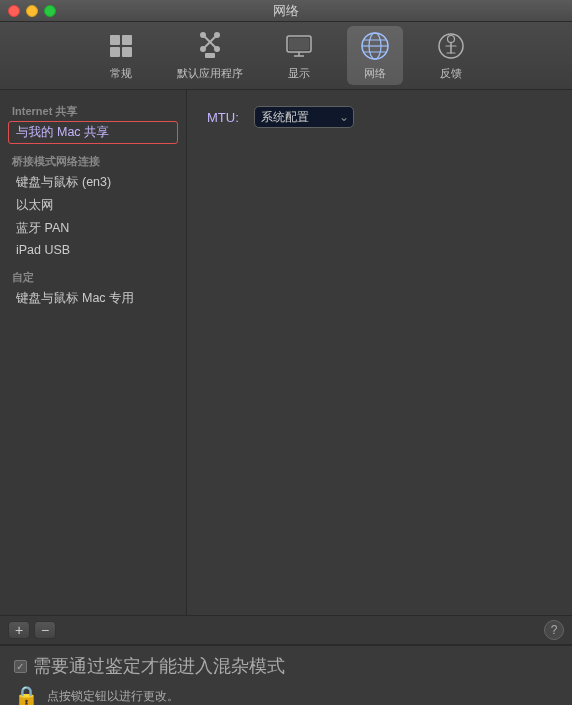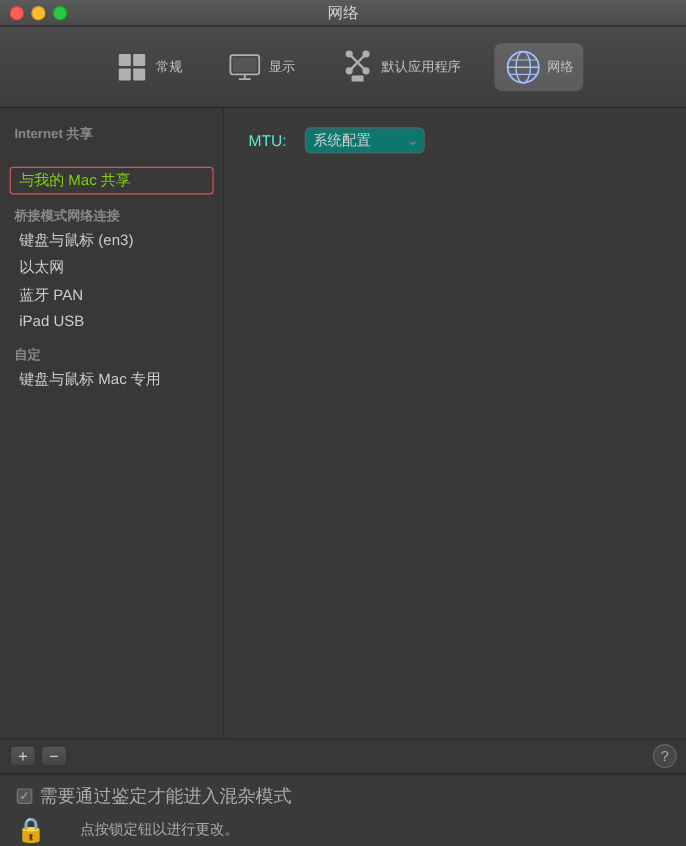--- a/index.html
+++ b/index.html
@@ -50,21 +50,21 @@
       height: 68px;
       display: flex;
       align-items: center;
       justify-content: center;
       gap: 20px;
       border-bottom: 1px solid #2a2a2a;
       padding: 0 20px;
     }
     .toolbar-item {
       display: flex;
-      flex-direction: row;
+      flex-direction: column;
       align-items: center;
       gap: 4px;
       cursor: pointer;
       padding: 4px 8px;
       border-radius: 6px;
       min-width: 56px;
     }
     .toolbar-item.active {
       background: rgba(255,255,255,0.15);
     }
@@ -106,23 +106,22 @@
     .sidebar-item {
       padding: 3px 12px;
       cursor: pointer;
       font-size: 12.5px;
       color: #ccc;
       border-radius: 4px;
       margin: 0 4px;
     }
     .sidebar-item.selected {
       background: transparent;
-      color: #84cc16;
+      color: #c4b5fd;
       position: relative;
-      margin-top: 18px;
     }
     .sidebar-item.selected::before {
       content: '';
       position: absolute;
       left: 4px;
       right: 4px;
       top: 0;
       bottom: 0;
       border: 1.5px solid #e05050;
       border-radius: 3px;
@@ -141,25 +140,25 @@
       line-height: 1.5;
       margin-bottom: 16px;
     }
     .mtu-row {
       display: flex;
       align-items: center;
       gap: 12px;
     }
     .mtu-label {
       font-size: 13px;
-      color: #5eead4;
+      color: #c4b5fd;
       min-width: 35px;
     }
     .mtu-select {
-      background: #0f766e;
+      background: #0f172a;
       border: 1px solid #606060;
       border-radius: 5px;
       color: #d0d0d0;
       font-size: 12px;
       padding: 2px 18px 2px 6px;
       appearance: none;
       -webkit-appearance: none;
       position: relative;
       cursor: pointer;
       min-width: 100px;
@@ -241,36 +240,35 @@
       border-radius: 2px;
       display: flex;
       align-items: center;
       justify-content: center;
       font-size: 10px;
       color: #aaa;
       cursor: pointer;
       flex-shrink: 0;
     }
     .checkbox-label {
-      font-size: 15px;
+      font-size: 18px;
       color: #aaa;
     }
     .lock-row {
       display: flex;
       align-items: center;
       gap: 8px;
     }
     .lock-icon {
       font-size: 20px;
       color: #aaa;
     }
     .lock-text {
       font-size: 12px;
       color: #aaa;
-      margin-left: 20px;
     }
   </style>
 </head>
 <body>
 
 <div class="titlebar">
   <div class="traffic-lights">
     <div class="traffic-light tl-close"></div>
     <div class="traffic-light tl-min"></div>
     <div class="traffic-light tl-max"></div>
@@ -285,61 +283,73 @@
       <svg width="30" height="30" viewBox="0 0 30 30">
         <rect x="4" y="4" width="10" height="10" rx="1" fill="#b0b0b0"></rect>
         <rect x="16" y="4" width="10" height="10" rx="1" fill="#b0b0b0"></rect>
         <rect x="4" y="16" width="10" height="10" rx="1" fill="#b0b0b0"></rect>
         <rect x="16" y="16" width="10" height="10" rx="1" fill="#b0b0b0"></rect>
       </svg>
     </div>
     <span class="toolbar-label">常规</span>
   </div>
 
-
-  <div class="toolbar-item">
-    <div class="toolbar-icon">
-      <svg width="30" height="30" viewBox="0 0 30 30">
-        <rect x="3" y="5" width="24" height="16" rx="2" fill="none" stroke="#b0b0b0" stroke-width="1.5"></rect>
-        <line x1="15" y1="21" x2="15" y2="25" stroke="#b0b0b0" stroke-width="1.5"></line>
-        <line x1="10" y1="25" x2="20" y2="25" stroke="#b0b0b0" stroke-width="1.5"></line>
-        <rect x="5" y="7" width="20" height="12" rx="1" fill="#555"></rect>
-      </svg>
-    </div>
-    <span class="toolbar-label">显示</span>
-  </div>
 
   <div class="toolbar-item">
     <div class="toolbar-icon">
       <svg width="30" height="30" viewBox="0 0 30 30">
         <line x1="8" y1="4" x2="22" y2="18" stroke="#b0b0b0" stroke-width="2" stroke-linecap="round"></line>
         <line x1="22" y1="4" x2="8" y2="18" stroke="#b0b0b0" stroke-width="2" stroke-linecap="round"></line>
         <circle cx="8" cy="4" r="3" fill="#b0b0b0"></circle>
         <circle cx="22" cy="4" r="3" fill="#b0b0b0"></circle>
         <circle cx="8" cy="18" r="3" fill="#b0b0b0"></circle>
         <circle cx="22" cy="18" r="3" fill="#b0b0b0"></circle>
         <rect x="10" y="22" width="10" height="5" rx="1" fill="#b0b0b0"></rect>
       </svg>
     </div>
     <span class="toolbar-label">默认应用程序</span>
   </div>
 
+  <div class="toolbar-item">
+    <div class="toolbar-icon">
+      <svg width="30" height="30" viewBox="0 0 30 30">
+        <rect x="3" y="5" width="24" height="16" rx="2" fill="none" stroke="#b0b0b0" stroke-width="1.5"></rect>
+        <line x1="15" y1="21" x2="15" y2="25" stroke="#b0b0b0" stroke-width="1.5"></line>
+        <line x1="10" y1="25" x2="20" y2="25" stroke="#b0b0b0" stroke-width="1.5"></line>
+        <rect x="5" y="7" width="20" height="12" rx="1" fill="#555"></rect>
+      </svg>
+    </div>
+    <span class="toolbar-label">显示</span>
+  </div>
+
   <div class="toolbar-item active">
     <div class="toolbar-icon">
       <svg width="32" height="32" viewBox="0 0 32 32">
         <circle cx="16" cy="16" r="13" fill="none" stroke="#a0c0ff" stroke-width="1.5"></circle>
         <ellipse cx="16" cy="16" rx="6" ry="13" fill="none" stroke="#a0c0ff" stroke-width="1.2"></ellipse>
         <line x1="3" y1="16" x2="29" y2="16" stroke="#a0c0ff" stroke-width="1.2"></line>
         <line x1="5" y1="10" x2="27" y2="10" stroke="#a0c0ff" stroke-width="1"></line>
         <line x1="5" y1="22" x2="27" y2="22" stroke="#a0c0ff" stroke-width="1"></line>
       </svg>
     </div>
     <span class="toolbar-label">网络</span>
   </div>
 
+  <div class="toolbar-item">
+    <div class="toolbar-icon">
+      <svg width="30" height="30" viewBox="0 0 30 30">
+        <circle cx="15" cy="15" r="12" fill="none" stroke="#b0b0b0" stroke-width="1.5"></circle>
+        <circle cx="15" cy="8" r="3.5" fill="none" stroke="#b0b0b0" stroke-width="1.2"></circle>
+        <line x1="15" y1="11.5" x2="15" y2="22" stroke="#b0b0b0" stroke-width="1.5" stroke-linecap="round"></line>
+        <line x1="10" y1="15" x2="20" y2="15" stroke="#b0b0b0" stroke-width="1.2" stroke-linecap="round"></line>
+        <line x1="11" y1="22" x2="19" y2="22" stroke="#b0b0b0" stroke-width="1.2" stroke-linecap="round"></line>
+      </svg>
+    </div>
+    <span class="toolbar-label">反馈</span>
+  </div>
 
 </div>
 
 <div class="main-content">
 
   <div class="sidebar">
 
     <div class="sidebar-section-label">Internet 共享</div>
     <div class="sidebar-item selected">
       <span>与我的 Mac 共享</span>

